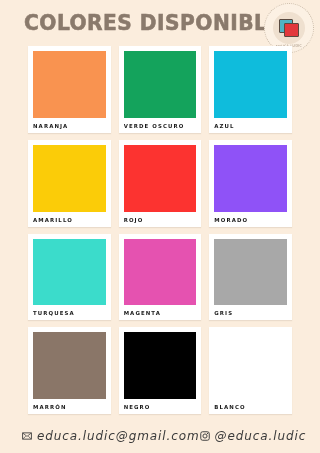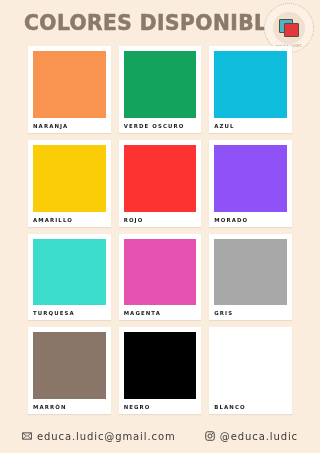--- a/index.html
+++ b/index.html
@@ -90,22 +90,23 @@
 
   
   .footer{
     position:absolute;left:0;right:0;bottom:6px;height:22px;
     display:flex;align-items:center;
     padding:0 22px;
     box-sizing:border-box;
   }
   .contact{
     display:flex;align-items:center;gap:5px;
-    font-size:10px;letter-spacing:0.9px;color:#3A3A3A;
+    font-size:12px;letter-spacing:0.9px;color:#3A3A3A;
     white-space:nowrap;
+    font-style:italic;
   }
   .contact.instagram{margin-left:auto;margin-right:0;}
   .ico{
     width:10px;height:10px;flex:0 0 auto;
     display:block;
   }
   .ico svg{display:block;width:10px;height:10px;}
 </style>
 </head>
 <body>

